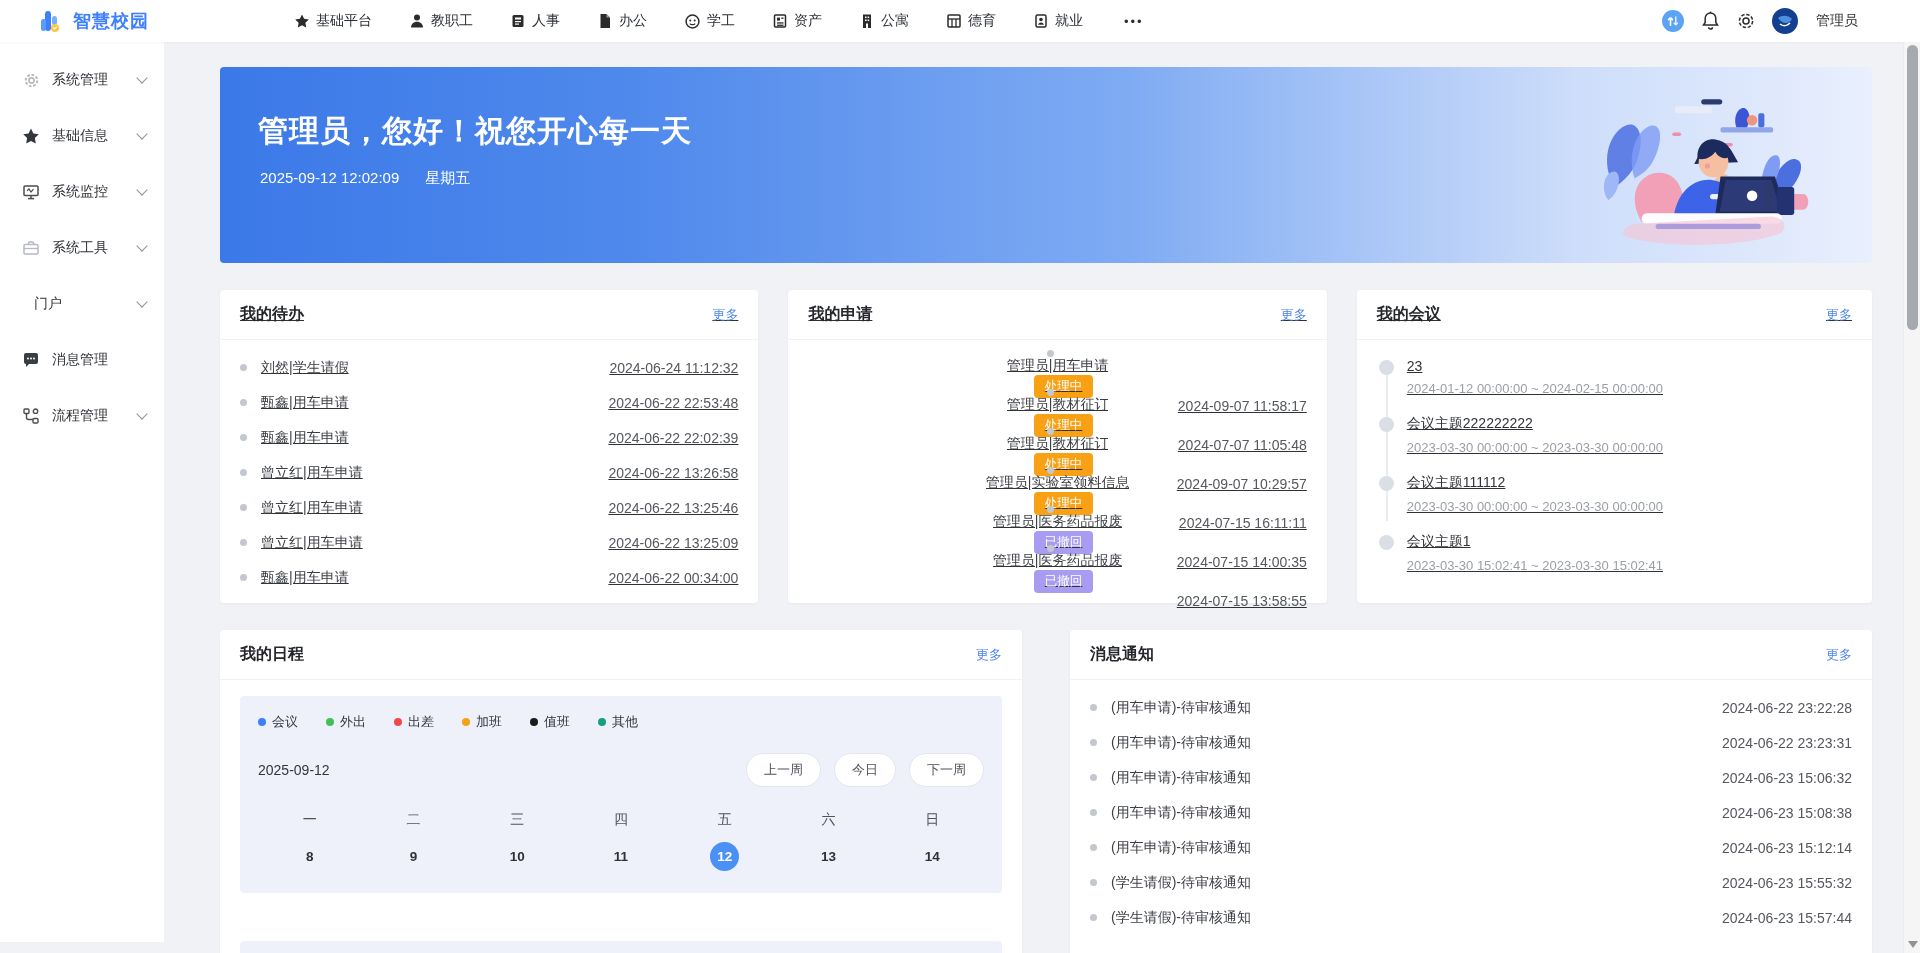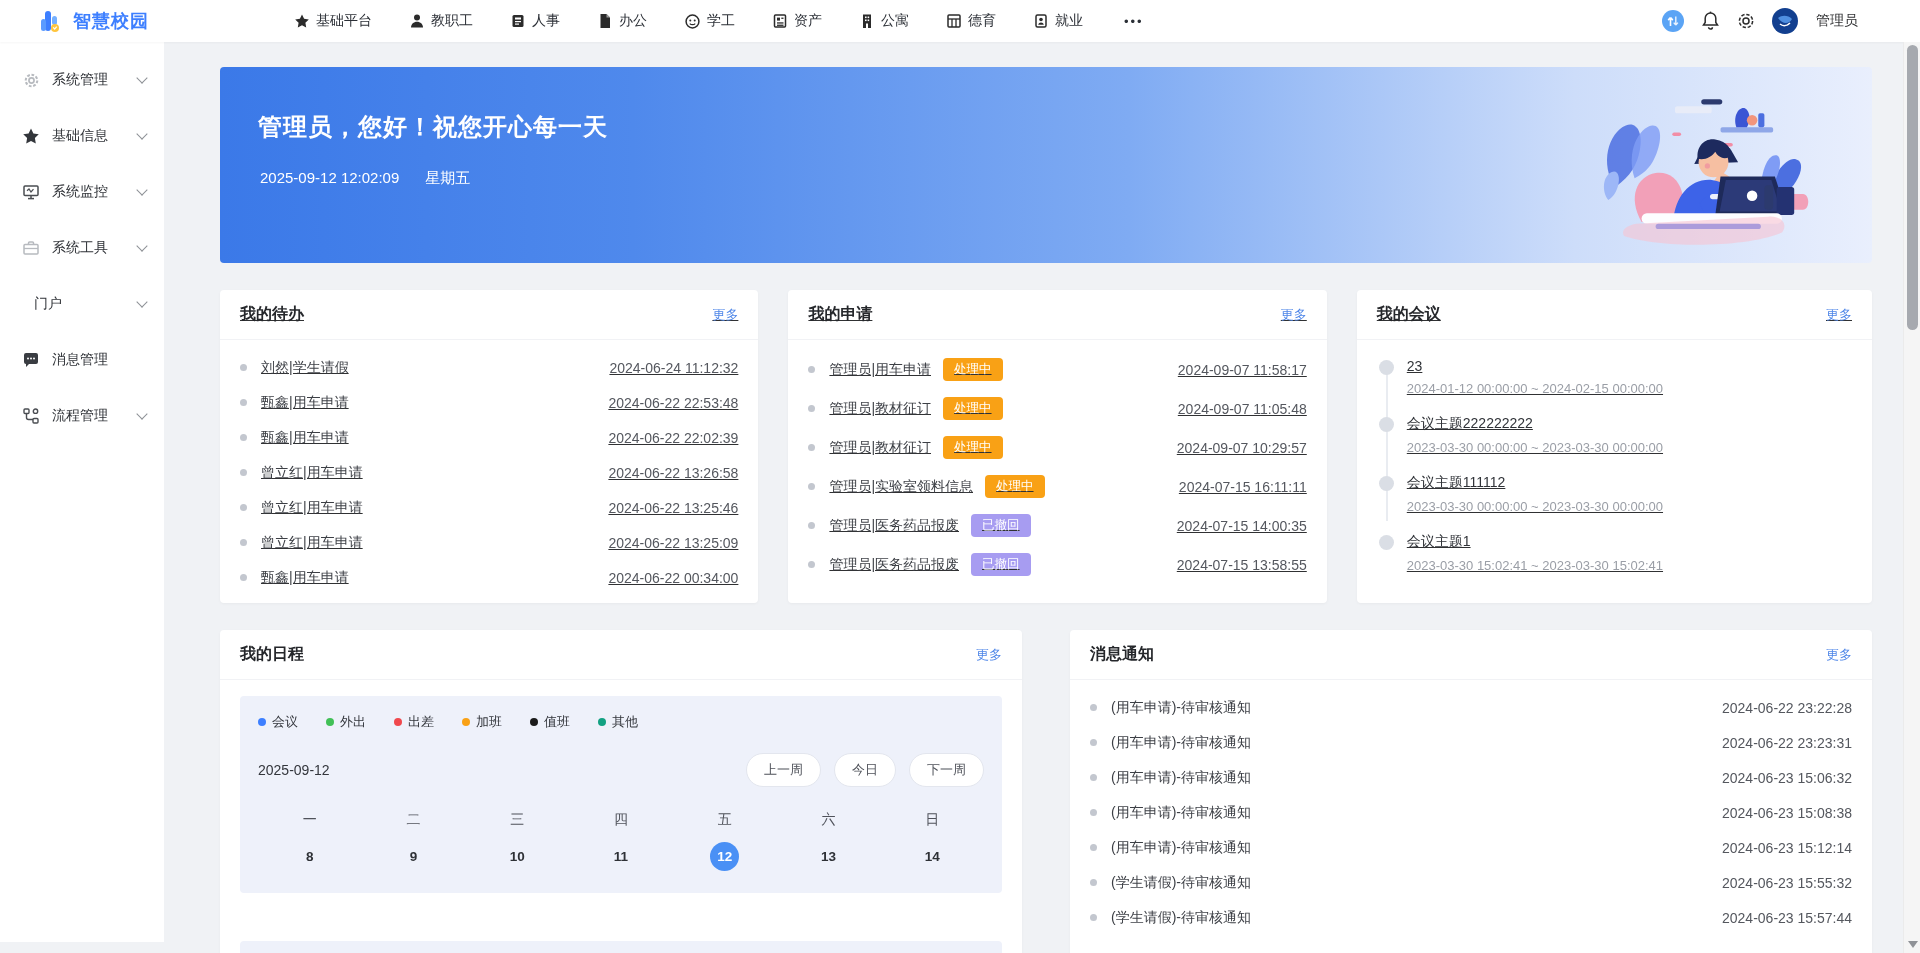--- a/index.html
+++ b/index.html
@@ -21,37 +21,37 @@
   .sidebar { position:fixed; top:42px; left:0; bottom:11px; width:164px; background:#fff; z-index:10; padding-top:10px; }
   .side-item { display:flex; align-items:center; height:56px; padding:0 18px 0 22px; font-size:14px; color:#2f3237; cursor:pointer; }
   .side-item .s-icon { width:18px; margin-right:12px; display:flex; justify-content:center; }
   .side-item.no-icon { padding-left:34px; }
   .chev { margin-left:auto; width:8px; height:8px; border-right:1.6px solid #8d9096; border-bottom:1.6px solid #8d9096; transform:rotate(45deg); margin-top:-4px; }
 
   
   .main { position:absolute; left:200px; top:42px; right:17px; bottom:0; padding:25px 31px 0 20px; overflow:hidden; }
 
   .banner { position:relative; height:196px; border-radius:4px; background:linear-gradient(90deg,#3b79e8 0%,#4f89ec 25%,#7fabf3 55%,#cdddfa 82%,#e9effd 100%); overflow:hidden; }
-  .banner h1 { position:absolute; left:38px; top:44px; font-size:24px; color:#fff; font-weight:bold; letter-spacing:1px; }
+  .banner h1 { position:absolute; left:38px; top:44px; font-size:30px; color:#fff; font-weight:bold; letter-spacing:1px; }
   .banner .date-line { position:absolute; left:40px; top:102px; font-size:15px; color:#fff; }
   .banner .weekday { margin-left:26px; text-underline-offset:3px; }
   .illus { position:absolute; right:55px; top:14px; }
 
   .cards-row { display:flex; gap:30px; margin-top:27px;text-decoration:underline; }
   .card { background:#fff; border-radius:4px; box-shadow:0 1px 3px rgba(0,0,0,.04); }
   .card-hd { display:flex; justify-content:space-between; align-items:center; height:50px; padding:0 20px; border-bottom:1px solid #f1f2f5; }
   .card-title { font-size:16px; font-weight:bold; color:#25272b; }
   .more-link { font-size:13px; color:#4e86e8; cursor:pointer; }
 
   .c-todo, .c-apply { flex:1.045; height:313px; }
   .c-meet { flex:1; height:313px; }
 
   .plist { padding:10px 20px 0; }
   .p-item { display:flex; align-items:center; height:35px; font-size:14px; color:#54575e; cursor:pointer; }
-  .p-item.tall { height:39px; }
+  .p-item.tall { height:39px;flex-direction:column; }
   .bullet { width:7px; height:7px; border-radius:50%; background:#c3c7cf; margin-right:14px; flex:0 0 auto; }
   .p-text { flex:1; color:#3c3f45; overflow:hidden; white-space:nowrap; text-overflow:ellipsis; }
   .p-time { color:#54575e; margin-left:10px; white-space:nowrap; }
   .badge { color:#fff; font-size:12.5px; padding:3px 11px; border-radius:4px; margin-left:12px; white-space:nowrap; }
   .badge.processing { background:#f9a115; }
   .badge.revoked { background:#a79cf1; }
 
   .timeline { position:relative; padding:18px 20px 0 22px; }
   .timeline::before { content:""; position:absolute; left:29px; top:28px; bottom:52px; width:2px; background:#e9ecf1; }
   .m-item { position:relative; padding-left:28px; margin-bottom:19px; cursor:pointer; }
@@ -385,21 +385,21 @@
             <span class="bullet"></span>
             <span class="p-text" style="flex:0 0 auto;">管理员|用车申请</span>
             <span class="badge processing">处理中</span>
             <span class="p-time" style="margin-left:auto;">2024-09-07 11:58:17</span>
           </div>
 
           <div class="p-item tall">
             <span class="bullet"></span>
             <span class="p-text" style="flex:0 0 auto;">管理员|教材征订</span>
             <span class="badge processing">处理中</span>
-            <span class="p-time" style="margin-left:auto;">2024-09-07 11:05:48</span>
+            <span class="p-time" style="margin-left:auto;">2024-07-07 11:05:48</span>
           </div>
 
           <div class="p-item tall">
             <span class="bullet"></span>
             <span class="p-text" style="flex:0 0 auto;">管理员|教材征订</span>
             <span class="badge processing">处理中</span>
             <span class="p-time" style="margin-left:auto;">2024-09-07 10:29:57</span>
           </div>
 
           <div class="p-item tall">

